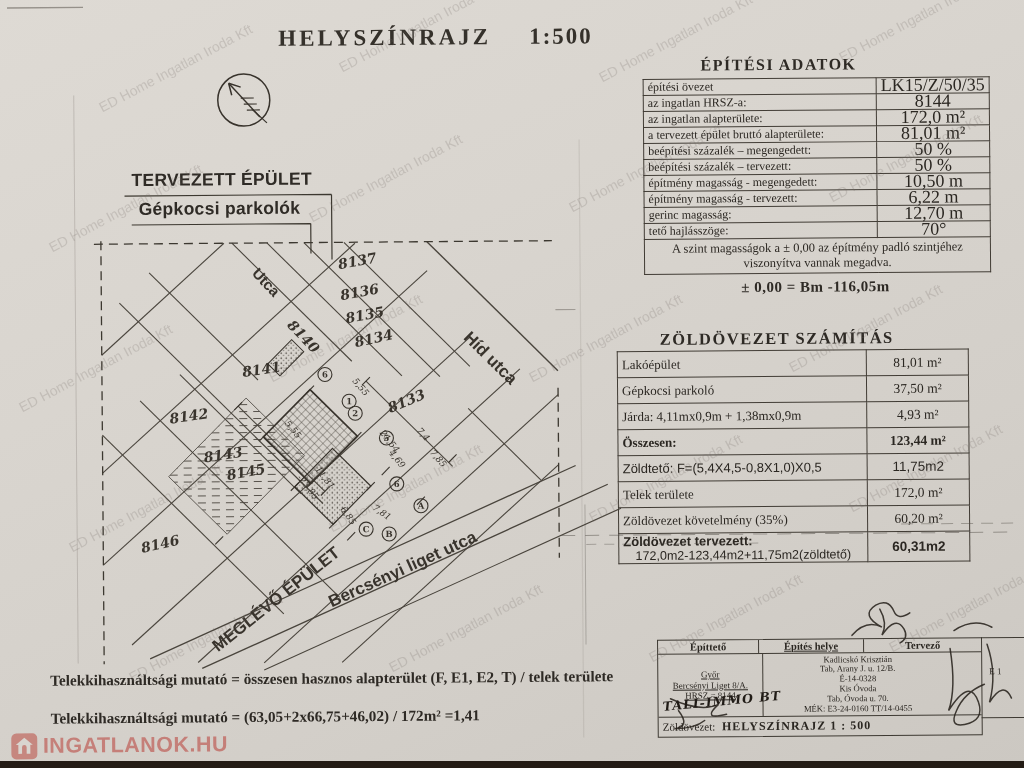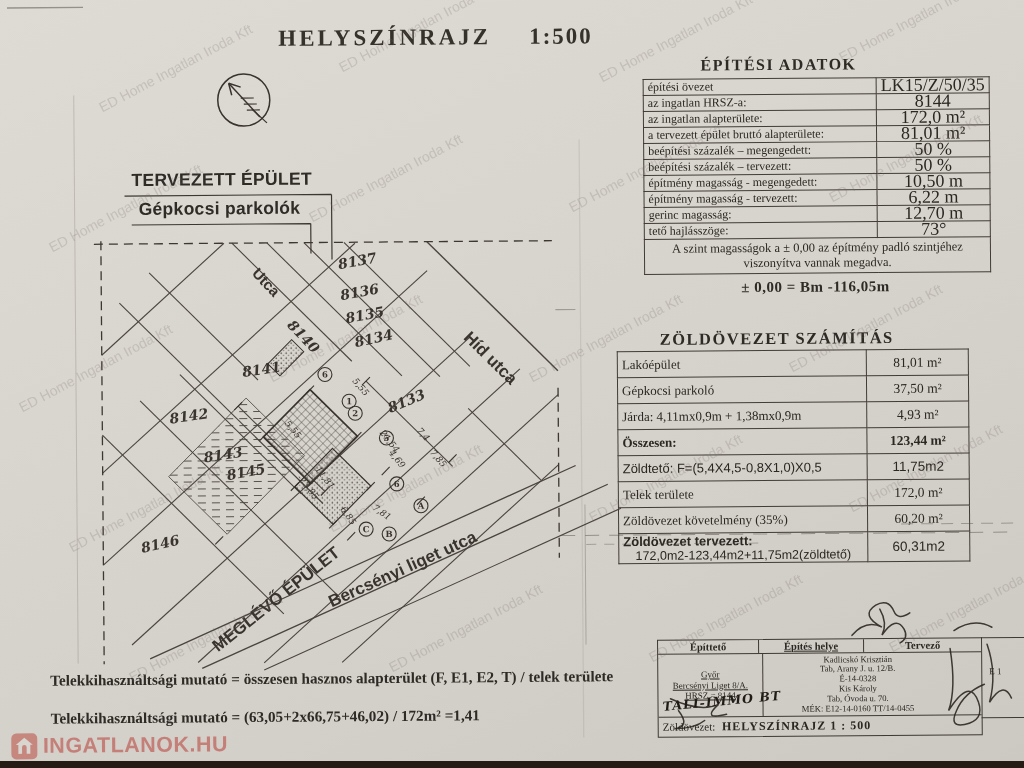--- a/index.html
+++ b/index.html
@@ -28,21 +28,21 @@
   #adatok-table td.lbl{width:224px;}
   #adatok-table td.foot{text-align:center;font-size:12.5px;line-height:15px;padding:2px 10px;}
   #zold-table td{height:25px;}
   #zold-table td.lbl{width:240px;font-size:13px;}
   #zold-table td.val{width:93px;text-align:center;font-size:13.5px;}
   tr.bold td{font-weight:bold;}
   tr.sansrow td{font-family:"Liberation Sans",sans-serif;font-size:12.5px;}
   tr.two td{height:33px;font-family:"Liberation Sans",sans-serif;}
   tr.two td.lbl div:first-child{font-weight:bold;}
   tr.two td.lbl div+div{text-align:center;font-size:12.5px;}
-  tr.two td.val{font-weight:normal;font-size:15px;}
+  tr.two td.val{font-weight:bold;font-size:15px;}
   .level-note{left:742px;top:281px;font-weight:bold;font-size:15px;color:#2e2a25;letter-spacing:0.5px;}
   .ratio{left:48px;font-weight:bold;font-size:15.2px;color:#2e2a25;white-space:nowrap;}
   
   .tblock{left:655px;top:641px;width:323px;border:1.4px solid #3e3a33;}
   .tblock .hd{display:flex;border-bottom:1.2px solid #3e3a33;}
   .tblock .hd div{font-weight:bold;font-size:10.5px;text-align:center;color:#2b2722;
                   padding:1px 0;border-right:1.2px solid #3e3a33;}
   .tblock .hd div:last-child{border-right:none;}
   .tblock .bd{display:flex;height:62px;border-bottom:1.2px solid #3e3a33;}
   .tblock .bd .cell{border-right:1.2px solid #3e3a33;font-size:9px;line-height:10.5px;
@@ -276,21 +276,21 @@
           <tr>
             <td class="lbl">építmény magasság - tervezett:</td>
             <td class="val">6,22 m</td>
           </tr>
           <tr>
             <td class="lbl">gerinc magasság:</td>
             <td class="val">12,70 m</td>
           </tr>
           <tr>
             <td class="lbl">tető hajlásszöge:</td>
-            <td class="val">73°</td>
+            <td class="val">70°</td>
           </tr>
         </tbody>
     <tbody>
           <tr>
       <td class="foot" colspan="2">A szint magasságok a ± 0,00 az építmény padló szintjéhez viszonyítva vannak megadva.</td>
     </tr>
         </tbody>
   </table>
 
   <div class="abs level-note">± 0,00 = Bm -116,05m</div>
@@ -348,23 +348,23 @@
     <div class="bd">
       <div class="cell c2" id="cell-location">
             <div>Győr</div>
             <div>Bercsényi Liget 8/A.</div>
             <div>HRSZ = 8144</div>
           </div>
       <div class="cell c3" id="cell-designer">
             <div>Kadlicskó Krisztián</div>
             <div>Tab, Arany J. u. 12/B.</div>
             <div>É-14-0328</div>
-            <div>Kis Károly</div>
+            <div>Kis Óvoda</div>
             <div>Tab, Óvoda u. 70.</div>
-            <div>MÉK: E12-14-0160 TT/14-0455</div>
+            <div>MÉK: E3-24-0160 TT/14-0455</div>
           </div>
     </div>
     <div class="nm">
       <span>Zöldövezet:</span>
       <b>HELYSZÍNRAJZ  1 : 500</b>
     </div>
   </div>
   <div class="abs side-cell">E 1</div>
 
   <div class="abs hand tali">TALI-IMMO BT</div>

